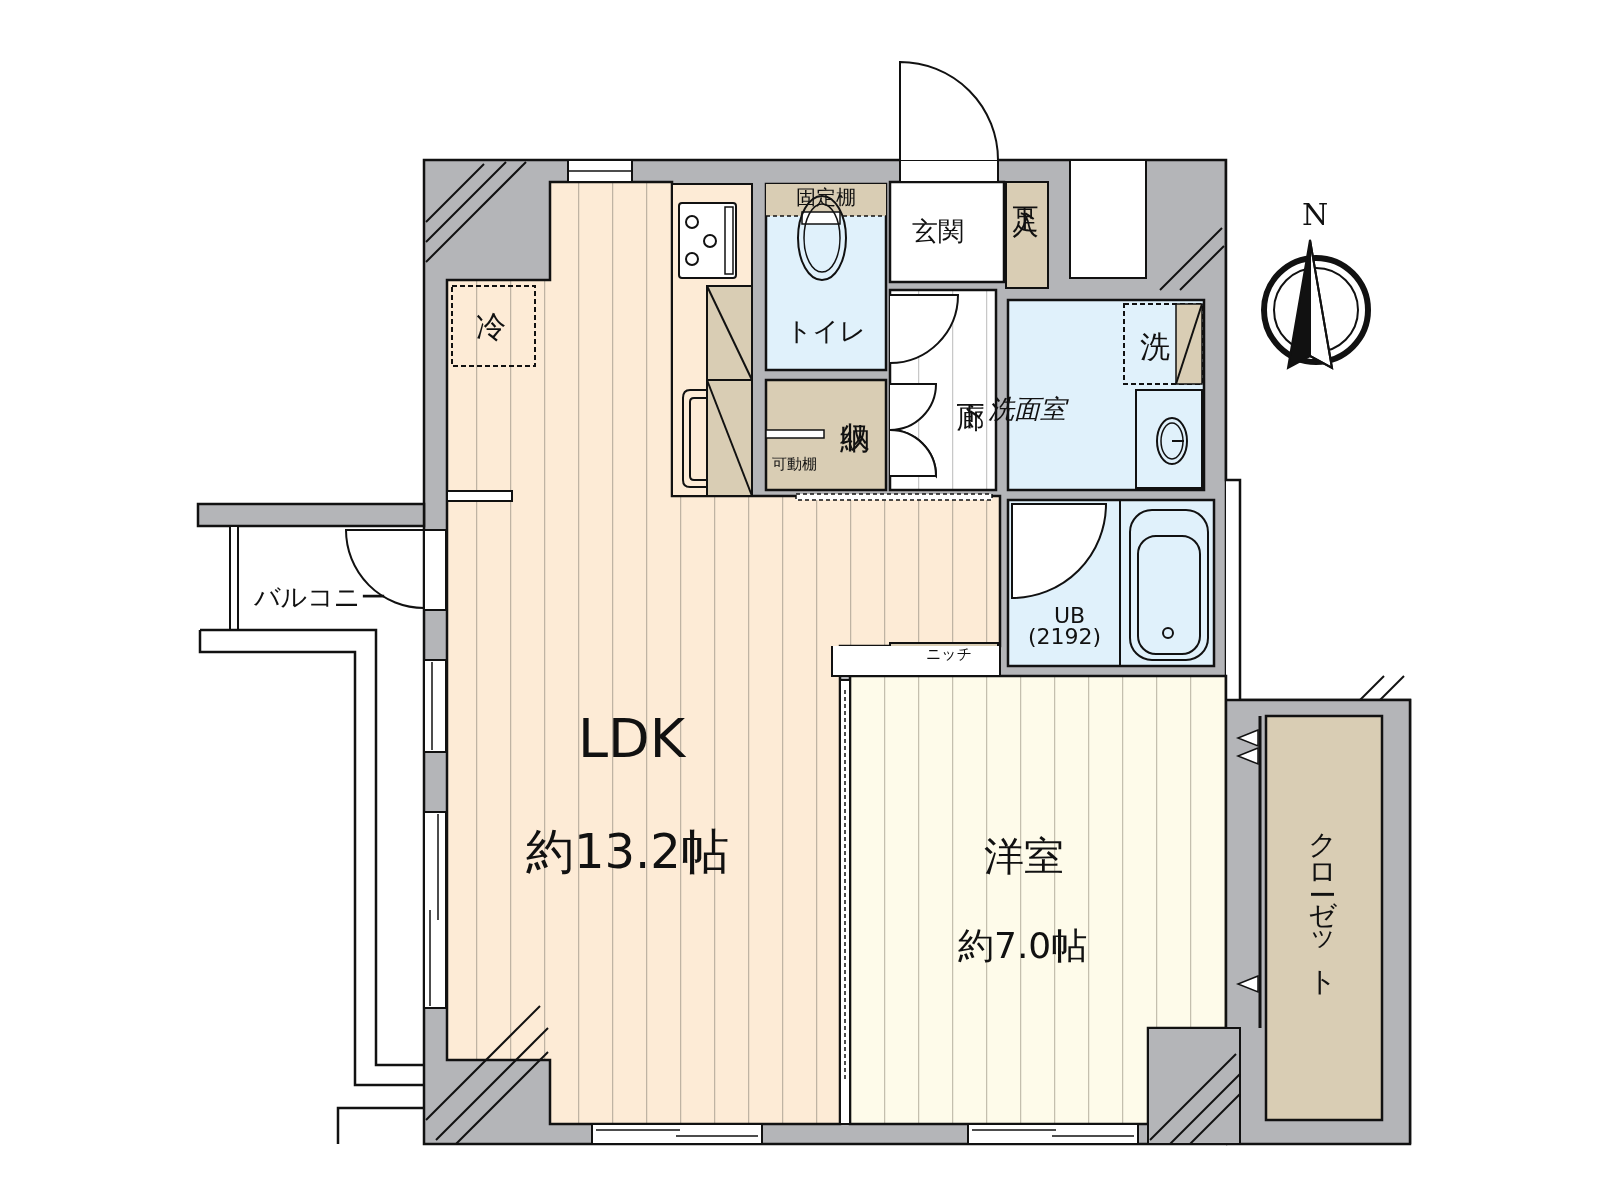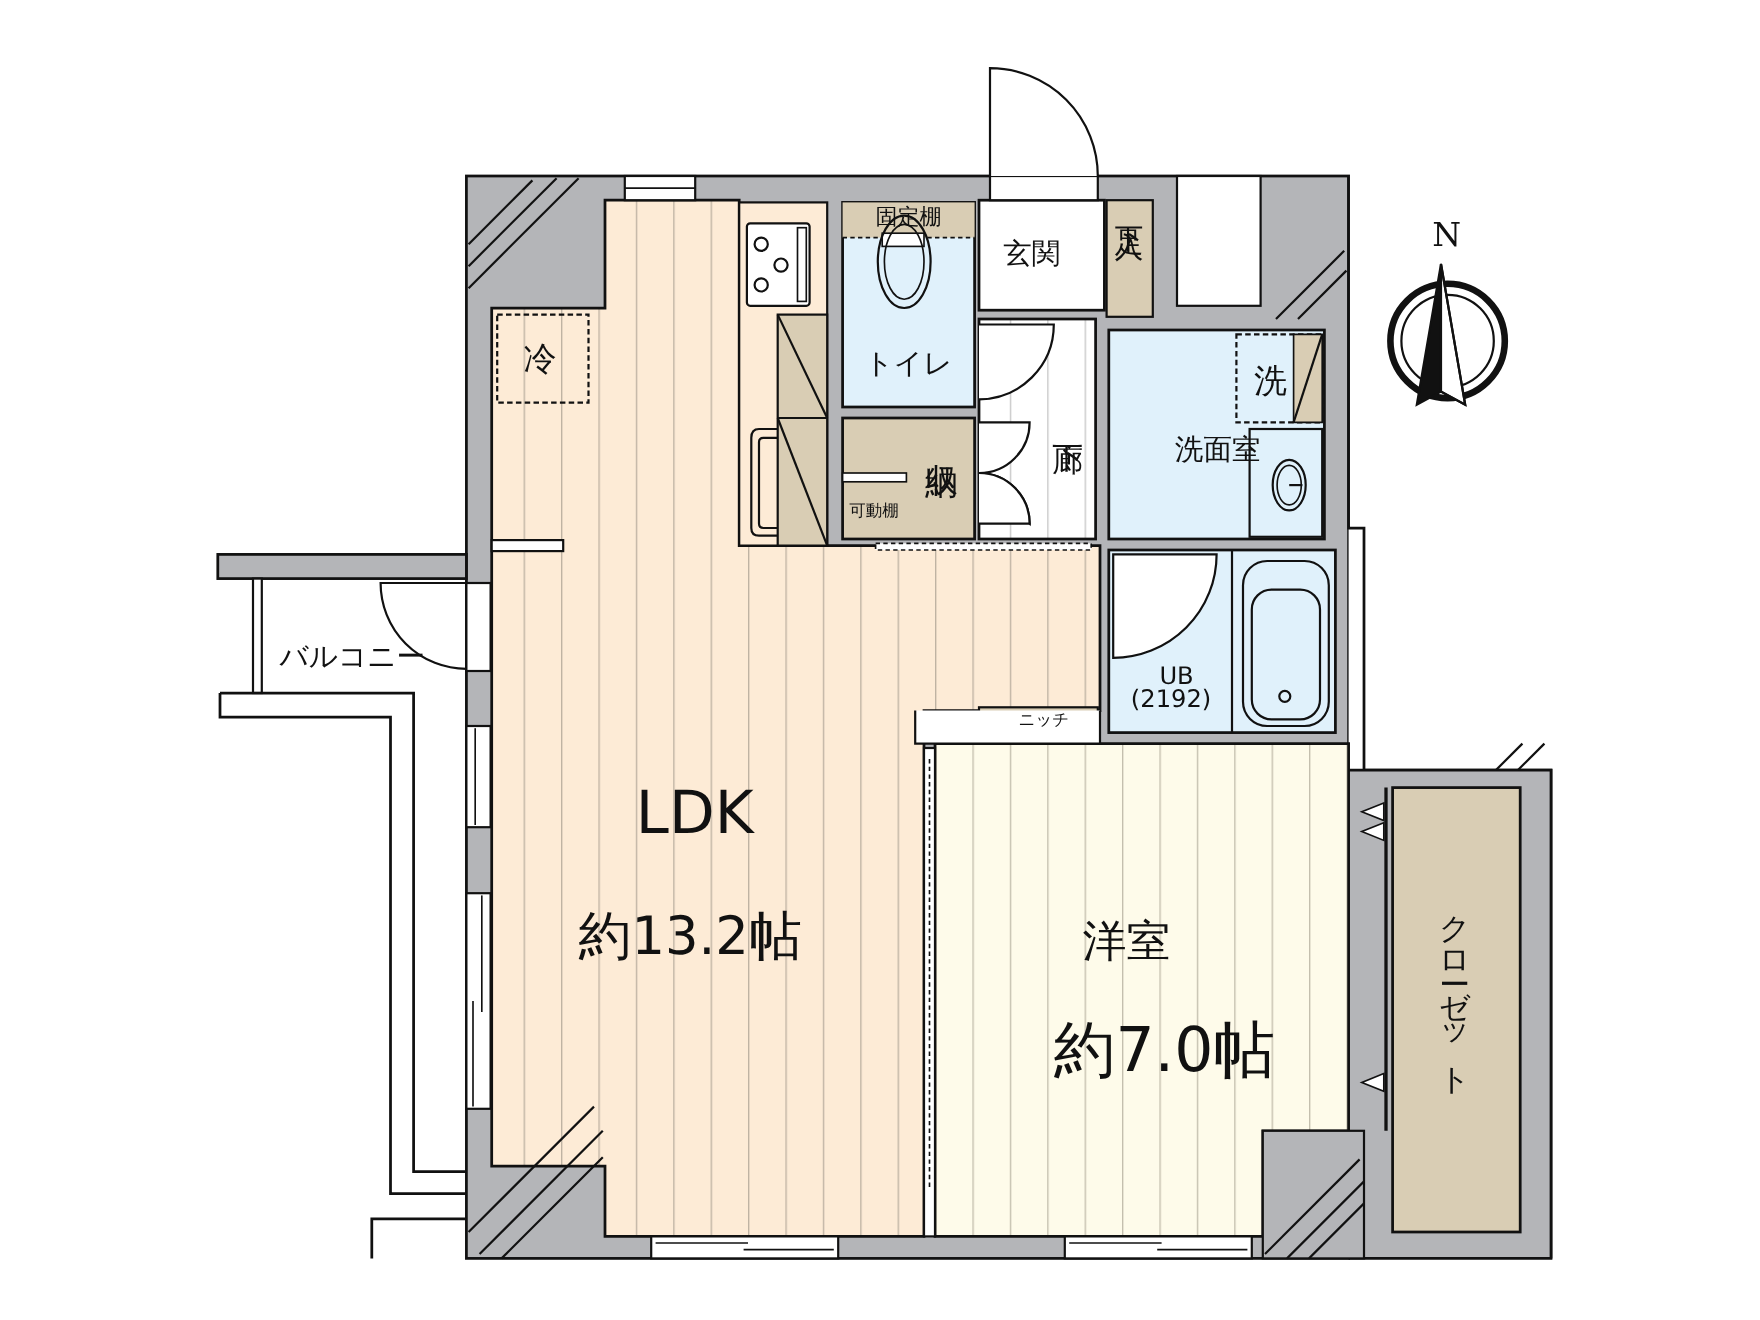--- a/index.html
+++ b/index.html
@@ -197,34 +197,34 @@
     <polygon points="1310,240 1288,368 1310,356" fill="#111"></polygon>
     <polygon points="1310,240 1332,368 1310,356" fill="#fff" stroke="#111" stroke-width="2"></polygon>
     <polygon points="1288,368 1310,240 1332,368 1310,356" fill="none" stroke="#111" stroke-width="2"></polygon>
   </g>
 </svg>
 
 <div class="lbl big" style="left:578px; top:712px;">LDK</div>
 <div class="lbl big" style="left:526px; top:800px; font-size:48px;margin-top:27px;">約13.2帖</div>
 
 <div class="lbl big" style="left:984px; top:836px; font-size:40px;">洋室</div>
-<div class="lbl big" style="left:958px; top:928px; font-size:56px;text-align:right;">約7.0帖</div>
+<div class="lbl big" style="left:958px; top:928px; font-size:36px;text-align:right;">約7.0帖</div>
 
 <div class="lbl mid" style="left:912px; top:218px; font-size:26px;">玄関</div>
 <div class="lbl sm vert" style="left:1013px; top:186px; font-size:26px;">下足入</div>
 
 <div class="lbl sm" style="left:786px; top:318px; font-size:26px;text-align:center;">トイレ</div>
 <div class="lbl sm" style="left:784px; top:187px; font-size:20px;margin-left:12px;">固定棚</div>
 
 <div class="lbl sm vert" style="left:840px; top:398px; font-size:30px;">収納</div>
 <div class="lbl xs" style="left:772px; top:457px;">可動棚</div>
 
 <div class="lbl sm vert" style="left:956px; top:380px; font-size:28px;">廊下</div>
 
-<div class="lbl sm" style="left:1068px; top:396px; font-size:26px;">洗面室</div>
+<div class="lbl sm" style="left:988px; top:396px; font-size:26px;font-style:italic;">洗面室</div>
 <div class="lbl sm" style="left:1140px; top:332px; font-size:30px;">洗</div>
 
 <div class="lbl sm" style="left:1054px; top:588px; font-size:22px;margin-top:17px;">UB</div>
 <div class="lbl sm" style="left:1028px; top:626px; font-size:22px;">(2192)</div>
 
 <div class="lbl xs" style="left:926px; top:647px;">ニッチ</div>
 
 <div class="lbl sm vert" style="left:1308px; top:812px; font-size:28px;">クローゼット</div>
 
 <div class="lbl sm" style="left:254px; top:560px; font-size:26px;margin-top:24px;">バルコニー</div>

